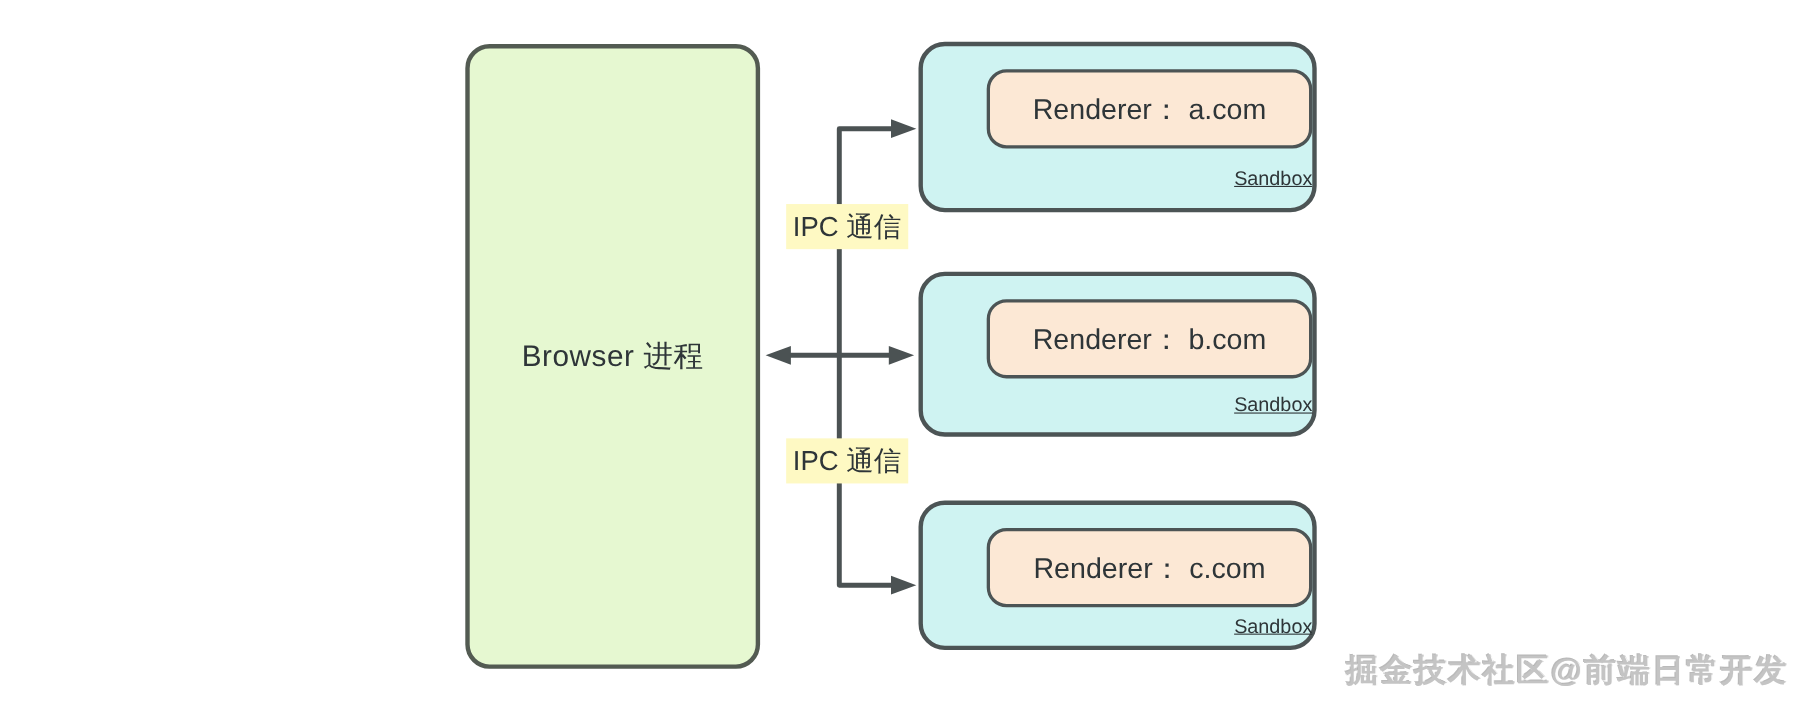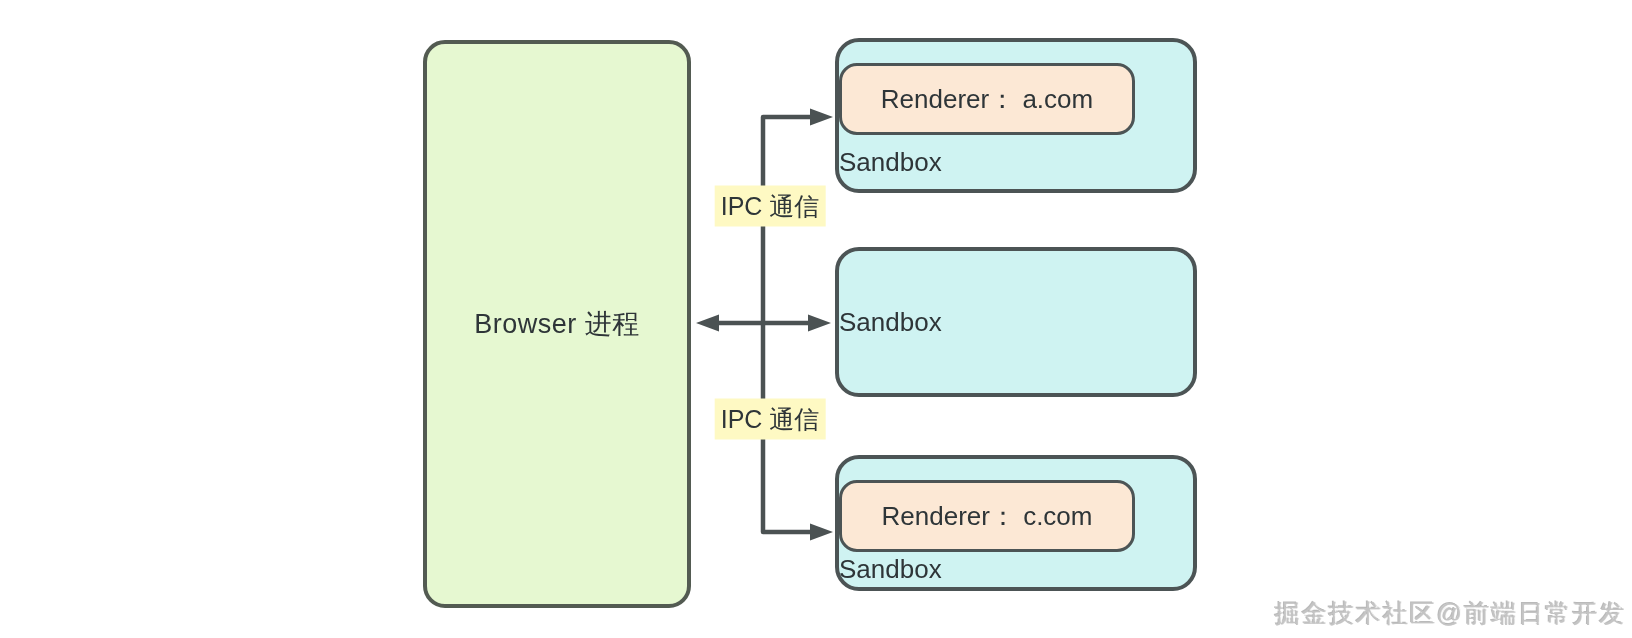--- a/index.html
+++ b/index.html
@@ -38,65 +38,66 @@
     letter-spacing:0.5px;
   }
   .renderer-box{
     position:absolute;
     left:835px;
     width:362px;
     box-sizing:border-box;
     background:var(--renderer-fill);
     border:4px solid var(--border);
     border-radius:24px;
-    display:flex;flex-direction:column;align-items:flex-start;
+    display:flex;flex-direction:column;align-items:flex-end;
   }
   .renderer-box.r1{top:38px;height:155px;}
   .renderer-box.r2{top:247px;height:150px;}
   .renderer-box.r3{top:455px;height:136px;}
   .inner-box{
     margin-top:21px;
     width:296px;height:72px;
     box-sizing:border-box;
     background:var(--inner-fill);
     border:3.5px solid var(--border);
     border-radius:18px;
     display:flex;align-items:center;justify-content:center;
   }
   .inner-box .label{
     font-size:26px;
     color:var(--text);
   }
   .sandbox-label{
     flex:1;
     display:flex;align-items:center;
-    font-size:26px;
+    font-size:18px;
     color:var(--text);
+    text-decoration:underline;
   }
   .connector-layer{
     position:absolute;left:0;top:0;
     width:1632px;height:638px;
     pointer-events:none;
   }
   .ipc-label{
     position:absolute;
     transform:translate(-50%,-50%);
     background:#fef9c3;
     padding:4px 6px;
     font-size:25px;
     color:var(--text);
     white-space:nowrap;
   }
   .ipc-top{left:770px;top:206px;}
   .ipc-bottom{left:770px;top:419px;}
   .watermark{
     position:absolute;
     right:6px;bottom:8px;
-    font-size:25px;
-    font-weight:normal;
+    font-size:29px;
+    font-weight:bold;
     letter-spacing:2px;
     color:var(--watermark);
     text-shadow:2px 2px 1px rgba(255,255,255,0.95), -1px -1px 0 rgba(130,130,130,0.55), 1px 0 0 rgba(150,150,150,0.4);
     white-space:nowrap;
     margin-top:39px;
   }
 </style>
 </head>
 <body>
 
@@ -123,20 +124,23 @@
   <div class="ipc-label ipc-bottom">IPC 通信</div>
 
   <div class="renderer-box r1">
     <div class="inner-box">
       <span class="label">Renderer： a.com</span>
     </div>
     <div class="sandbox-label">Sandbox</div>
   </div>
 
   <div class="renderer-box r2">
+    <div class="inner-box">
+      <span class="label">Renderer： b.com</span>
+    </div>
     <div class="sandbox-label">Sandbox</div>
   </div>
 
   <div class="renderer-box r3">
     <div class="inner-box">
       <span class="label">Renderer： c.com</span>
     </div>
     <div class="sandbox-label">Sandbox</div>
   </div>
 

